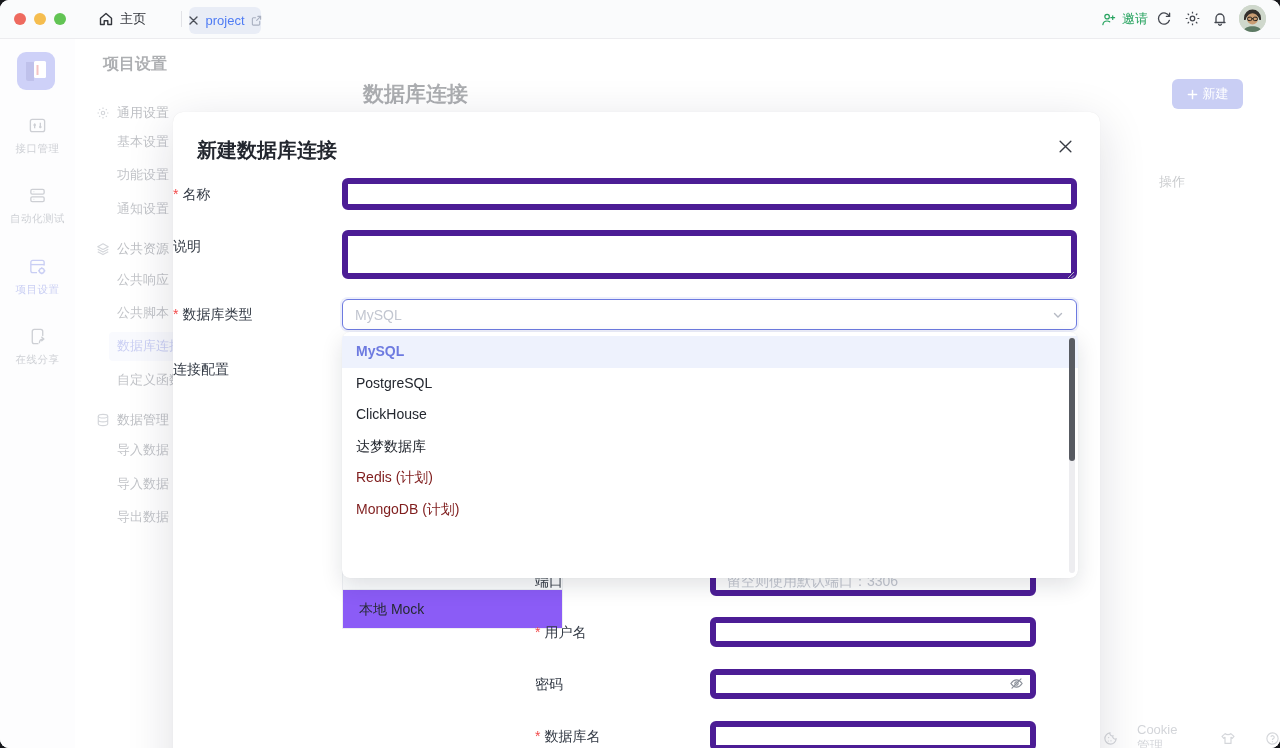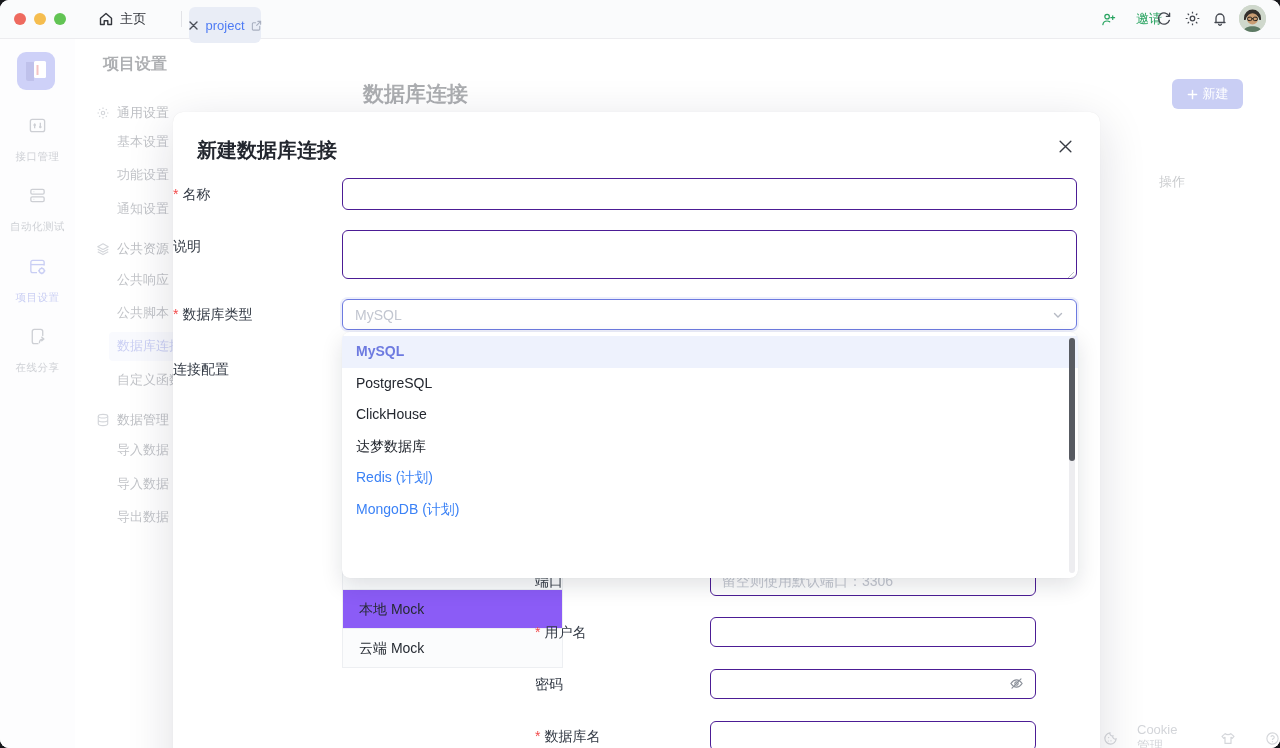--- a/index.html
+++ b/index.html
@@ -5,32 +5,32 @@
   html,body{margin:0;padding:0;background:#17181c;font-family:"Liberation Sans","DejaVu Sans",sans-serif;}
   #stage{position:relative;width:1280px;height:748px;background:#fff;overflow:hidden;border-radius:9px;text-decoration:underline;}
   .abs{position:absolute;}
   svg{display:block;}
 
   
   .topbar{left:0;top:0;width:1280px;height:38px;background:#fafbfc;border-bottom:1px solid #ececef;z-index:70;}
   .light{width:12px;height:12px;border-radius:50%;top:13px;}
   .home-btn{left:98px;top:8px;height:22px;display:flex;align-items:center;gap:6px;color:#33363c;font-size:13px;cursor:pointer;}
   .tb-divider{left:181px;top:11px;width:1px;height:16px;background:#e2e3e7;}
-  .tab{left:179px;top:7px;width:72px;height:36px;background:#e9edf6;border-radius:6px;display:flex;align-items:center;justify-content:center;gap:6px;left:189px;}
+  .tab{left:179px;top:7px;width:72px;height:27px;background:#e9edf6;border-radius:6px;display:flex;align-items:center;justify-content:center;gap:6px;left:189px;}
   .tab .tab-label{color:#4e7bf4;font-size:13px;}
-  .invite{left:1101px;top:8px;height:22px;display:flex;align-items:center;gap:20px;color:#27a35f;font-size:13px;}
+  .invite{left:1101px;top:8px;height:22px;display:flex;align-items:center;gap:6px;color:#27a35f;font-size:13px;}
   .tb-icon{color:#43474f;}
   .avatar{left:1239px;top:5px;width:27px;height:27px;border-radius:50%;overflow:hidden;background:#c9d4c9;}
 
   
   .rail{left:0;top:38px;width:75px;height:710px;background:#f8f9fb;border-right:1px solid #efeff1;}
   .logo{left:17px;top:14px;width:38px;height:38px;}
   .rail-item{left:0;width:75px;text-align:center;color:#787e8c;}
   .rail-item .ric{margin:0 auto;}
-  .rail-item .rlab{font-size:10.5px;margin-top:11px;letter-spacing:.5px;}
+  .rail-item .rlab{font-size:10.5px;margin-top:3px;letter-spacing:.5px;}
   .rail-item.active{color:#6d7ae0;}
 
   
   .sidebar{left:75px;top:38px;width:250px;height:710px;background:#ffffff;border-right:1px solid #f2f2f4;}
   .sb-title{left:28px;top:16px;font-size:16px;font-weight:600;color:#23272f;}
   .sb-row{left:0;width:250px;height:28px;display:flex;align-items:center;font-size:13px;color:#575d69;}
   .sb-row .sb-ic{position:absolute;left:21px;color:#8a909c;}
   .sb-row .sb-txt{position:absolute;left:42px;white-space:nowrap;}
   .sb-row.header .sb-txt{color:#4a505c;}
   .sb-active-pill{left:34px;width:162px;height:29px;background:#eef1fb;border-radius:4px;}
@@ -47,21 +47,21 @@
   
   .overlay{left:0;top:38px;width:1280px;height:710px;background:rgba(255,255,255,0.63);z-index:40;}
 
   
   .modal{left:173px;top:112px;width:927px;height:700px;background:#fff;border-radius:10px;z-index:60;
          box-shadow:0 12px 48px rgba(18,24,48,.14),0 0 1px rgba(0,0,0,.10);}
   .modal-title{left:24px;top:25px;font-size:20px;font-weight:600;color:#23272f;}
   .modal-close{left:882px;top:24px;width:20px;height:20px;color:#383c44;display:flex;align-items:center;justify-content:center;cursor:pointer;}
   .f-label{font-size:14px;color:#333a45;text-align:left;white-space:nowrap;}
   .req{color:#f2494a;margin-right:4px;}
-  .inp{box-sizing:border-box;border:1px solid #4c1d95;border-radius:6px;background:#fff;font-size:14px;color:#23272f;outline:none;padding:0 11px;font-family:inherit;}
+  .inp{box-sizing:border-box;border:6px solid #4c1d95;border-radius:6px;background:#fff;font-size:14px;color:#23272f;outline:none;padding:0 11px;font-family:inherit;}
   .inp::placeholder{color:#c3c7d0;}
   textarea.inp{resize:none;padding-top:6px;}
   .resize-grip{left:893px;top:158px;color:#b9bdc6;}
   .select{left:169px;top:187px;width:735px;height:31px;box-sizing:border-box;border:1px solid #6d7ae0;border-radius:6px;
           box-shadow:0 0 0 2px rgba(109,122,224,.12);display:flex;align-items:center;padding:0 12px;cursor:pointer;}
   .select .sel-val{font-size:14px;color:#c2c6d0;flex:1;}
   .select .chev{color:#b6bac4;}
 
   
   .env-list{left:169px;top:448px;width:221px;box-sizing:border-box;border:1px solid #edeff2;border-top:none;background:#fbfcfd;}
@@ -72,21 +72,21 @@
 
   .cfg-label{position:absolute;width:160px;}
   .pw-eye{left:836px;top:564px;color:#8a8f99;cursor:pointer;}
 
   
   .dropdown{left:342px;top:332px;width:736px;height:246px;background:#fff;border-radius:8px;z-index:80;overflow:hidden;
             box-shadow:0 8px 22px rgba(20,24,40,.12),0 0 1px rgba(0,0,0,.08);padding-top:4px;box-sizing:border-box;}
   .opt{height:31.5px;line-height:31.5px;padding-left:14px;font-size:14px;color:#23272f;cursor:pointer;}
   .opt.selected{color:#6d7ae0;font-weight:700;background:#eef2fd;}
   .opt.hover{background:#f1f4fa;}
-  .opt.disabled{color:#3b82f6;cursor:default;}
+  .opt.disabled{color:#7f1d1d;cursor:default;}
   .dd-track{position:absolute;right:3px;top:5px;width:6px;height:236px;background:#ededf0;border-radius:3px;}
   .dd-thumb{position:absolute;right:3px;top:6px;width:6px;height:123px;background:#585b62;border-radius:3px;}
 </style>
 </head>
 <body>
 
 <div id="stage">
 
   <div class="abs topbar">
     <div class="abs light" style="left:14px;background:#ee6a5f"></div>
@@ -351,21 +351,20 @@
             <path d="M2.5 4.5 6 8l3.5-3.5"></path>
           </svg>
       </span>
     </div>
 
     <div class="abs f-label" style="left:0;top:249px;width:157px">连接配置</div>
 
     <div class="abs env-list">
       <div class="env-sliver"></div>
       <div class="env-row shade">本地 Mock</div>
-      <div class="env-row">云端 Mock</div>
     </div>
 
     <div class="abs f-label cfg-label" style="left:362px;top:461px">端口</div>
     <input class="abs inp" style="left: 537px; top: 454px; width: 326px; height: 30px;" placeholder="留空则使用默认端口：3306">
 
     <div class="abs f-label cfg-label" style="left:362px;top:512px">
       <span class="req">*</span><span>用户名</span>
     </div>
     <input class="abs inp" style="left: 537px; top: 505px; width: 326px; height: 30px;">
 

